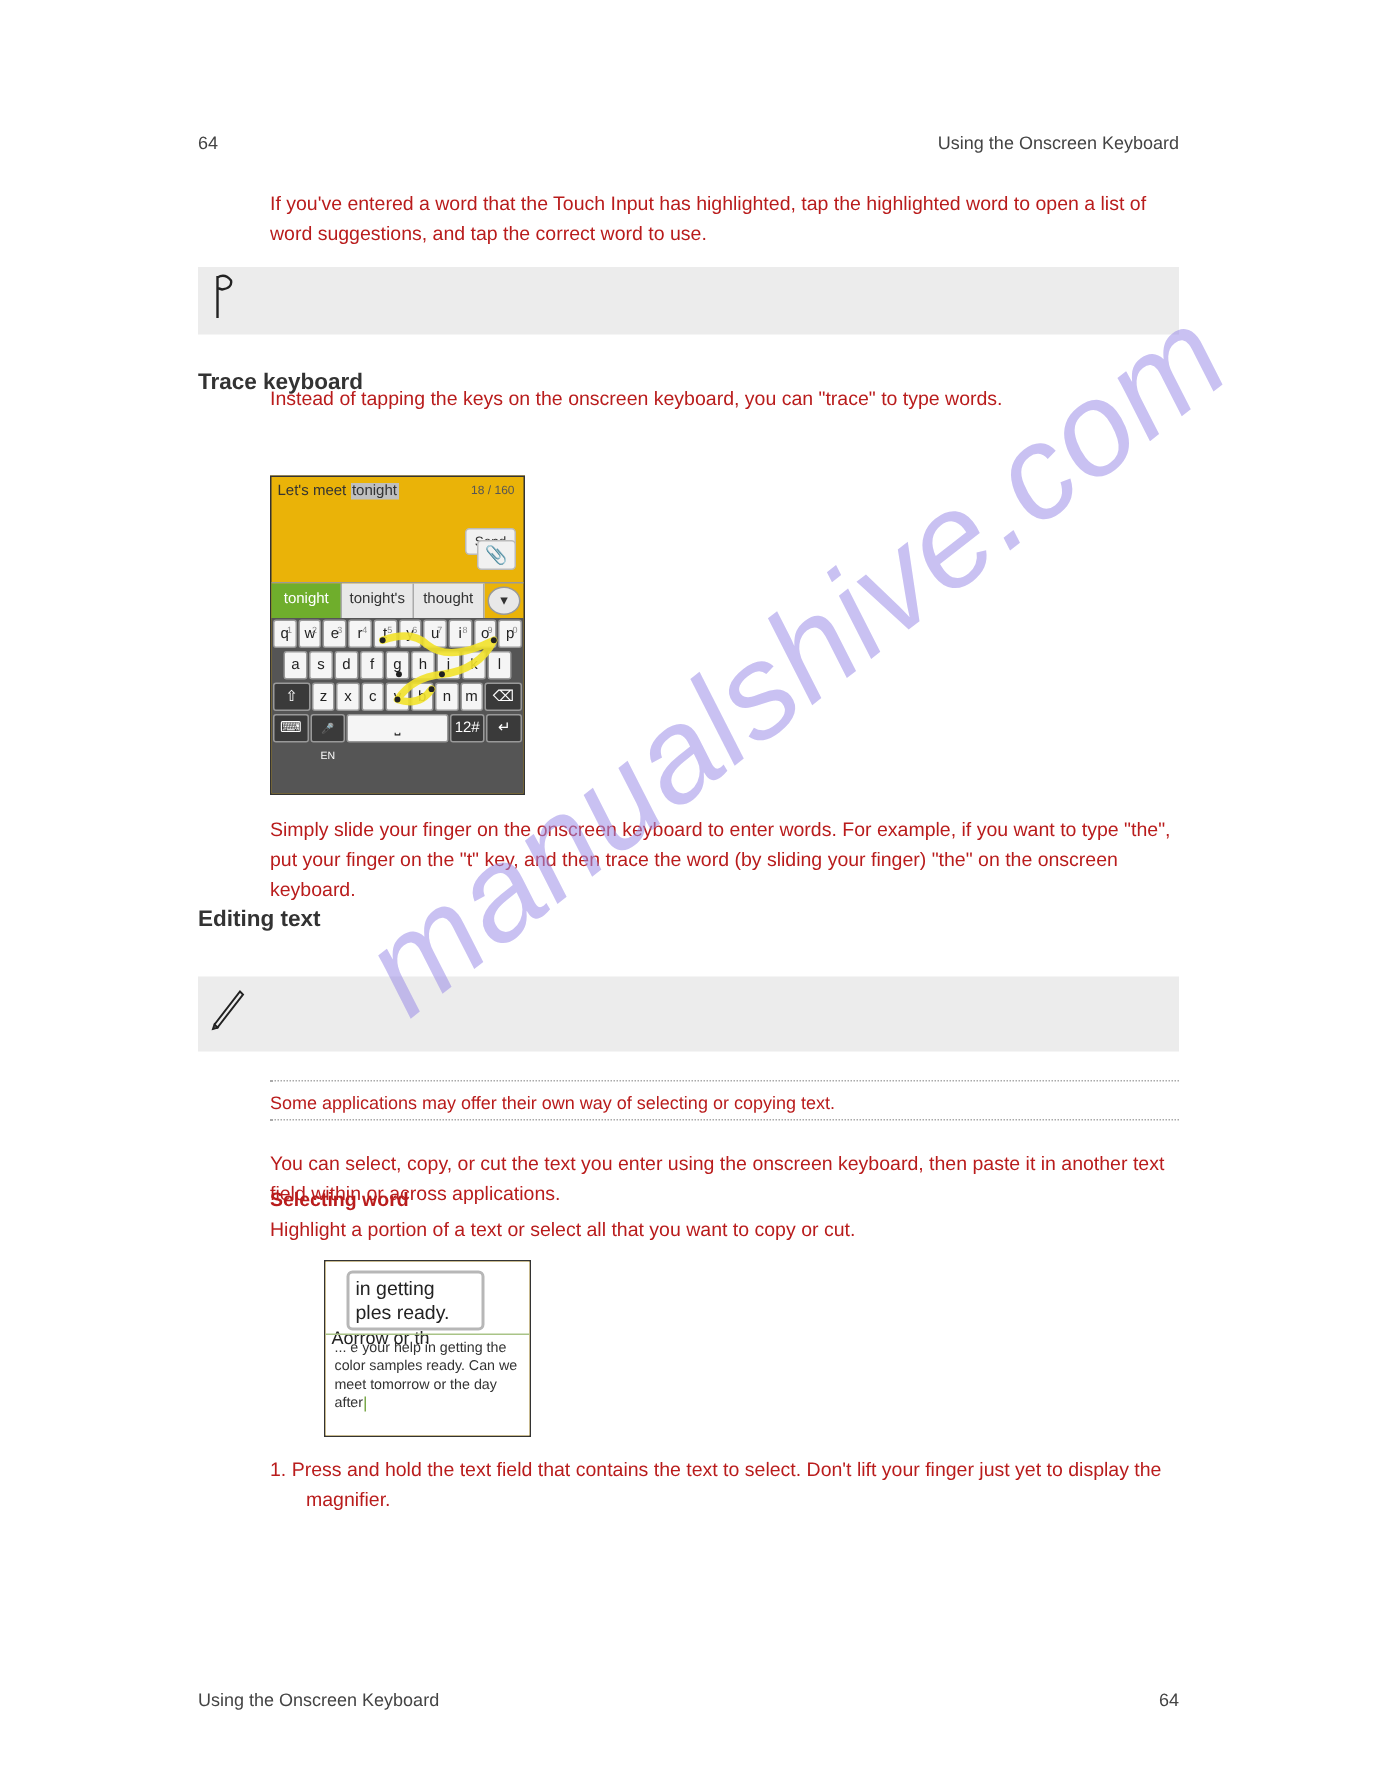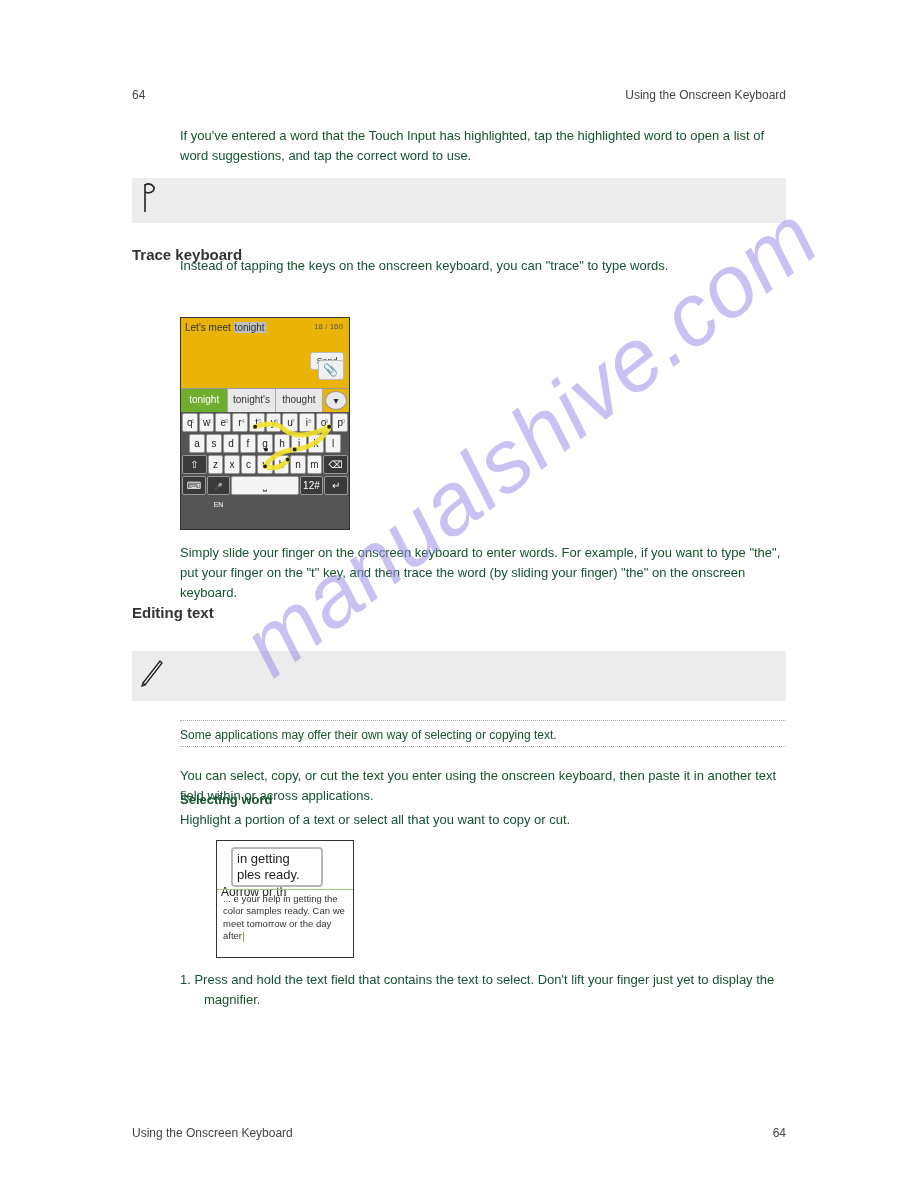--- a/index.html
+++ b/index.html
@@ -76,21 +76,21 @@
     color: #333;
   }
   #h-trace { top: 246px; }
   #h-edit  { top: 604px; }
   .body-text {
     position: absolute;
     left: 180px;
     right: 132px;
     font-size: 13px;
     line-height: 1.55;
-    color: #14532d;
+    color: #b91c1c;
   }
   #p-trace { top: 256px; }
   .screenshot {
     position: absolute;
     left: 180px;
     border: 1px solid #333;
     background: #eab308;
     font-size: 10px;
   }
   #shot1 { top: 317px; width: 170px; height: 213px; }

